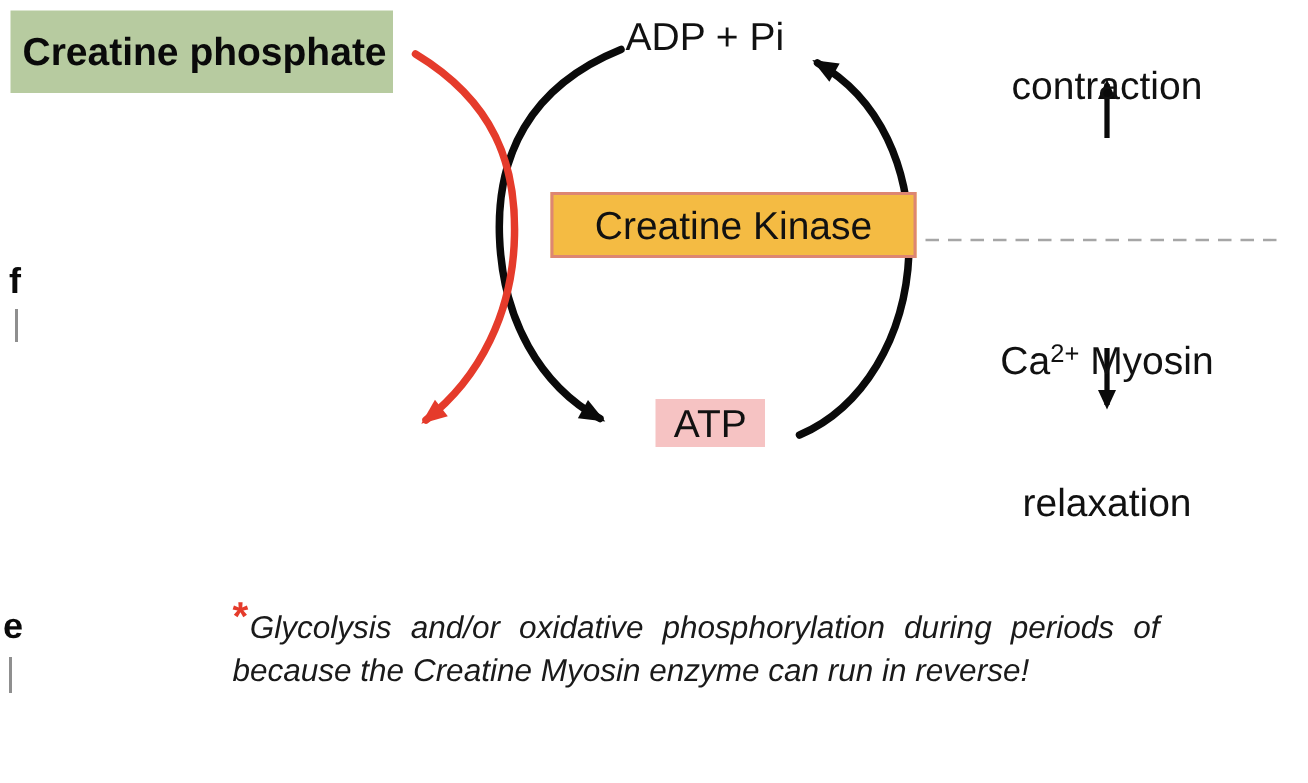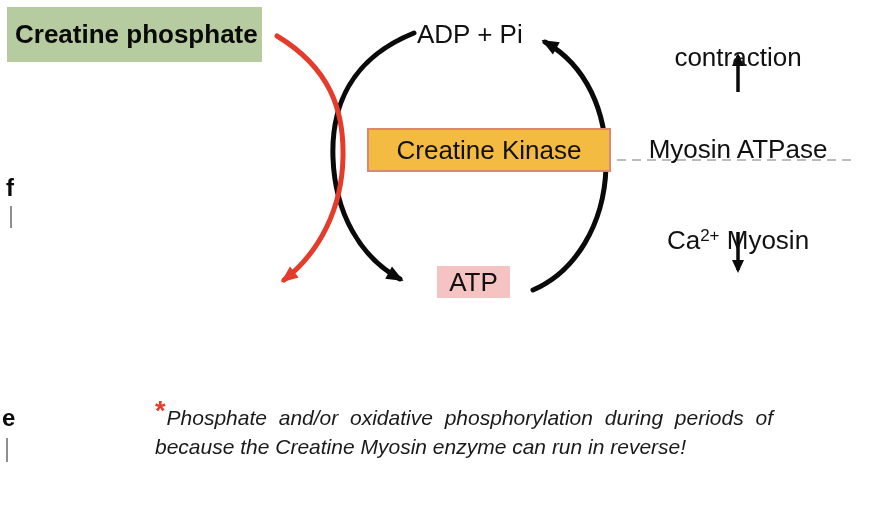--- a/index.html
+++ b/index.html
@@ -67,40 +67,40 @@
 
     <line x1="738" y1="232" x2="738" y2="270" stroke="#0a0a0a" stroke-width="3.5" marker-end="url(#mh-small)"></line>
 
     <line x1="617" y1="160" x2="853" y2="160" stroke="#a6a6a6" stroke-width="1.6" stroke-dasharray="9 6"></line>
   </svg>
 
   <div class="abs green-box">
     <span>Creatine phosphate</span>
   </div>
 
-  <div class="abs label" style="left:417px;top:20px;">ADP + Pi</div>
+  <div class="abs label" style="left:417px;top:10px;">ADP + Pi</div>
 
   <div class="abs orange-box">
     <span class="label">Creatine Kinase</span>
   </div>
 
   <div class="abs pink-box">
     <span class="label">ATP</span>
   </div>
 
 
   <div class="abs label centered" style="left:738px;top:8px;">contraction</div>
 
-  <div class="abs label centered" style="left:738px;top:100px;">Myosin ATPase</div>
 
   <div class="abs label centered" style="left:738px;top:191px;"><span>Ca</span><sup class="ca-sup">2+</sup><span> Myosin</span></div>
 
+  <div class="abs label centered" style="left:738px;top:286px;">relaxation</div>
 
   <div class="abs footnote">
-    <div class="fn-just"><span class="asterisk">*</span><span>Phosphate and/or oxidative phosphorylation during periods of</span></div>
+    <div class="fn-just"><span class="asterisk">*</span><span>Glycolysis and/or oxidative phosphorylation during periods of</span></div>
     <div class="fn-last">because the Creatine Myosin enzyme can run in reverse!</div>
   </div>
 
   <div class="abs frag" style="left:6px;top:176px;">f</div>
   <div class="abs vline" style="left:10px;top:206px;height:22px;"></div>
 
   <div class="abs frag" style="left:2px;top:406px;">e</div>
   <div class="abs vline" style="left:6px;top:438px;height:24px;"></div>
 
 </div>

